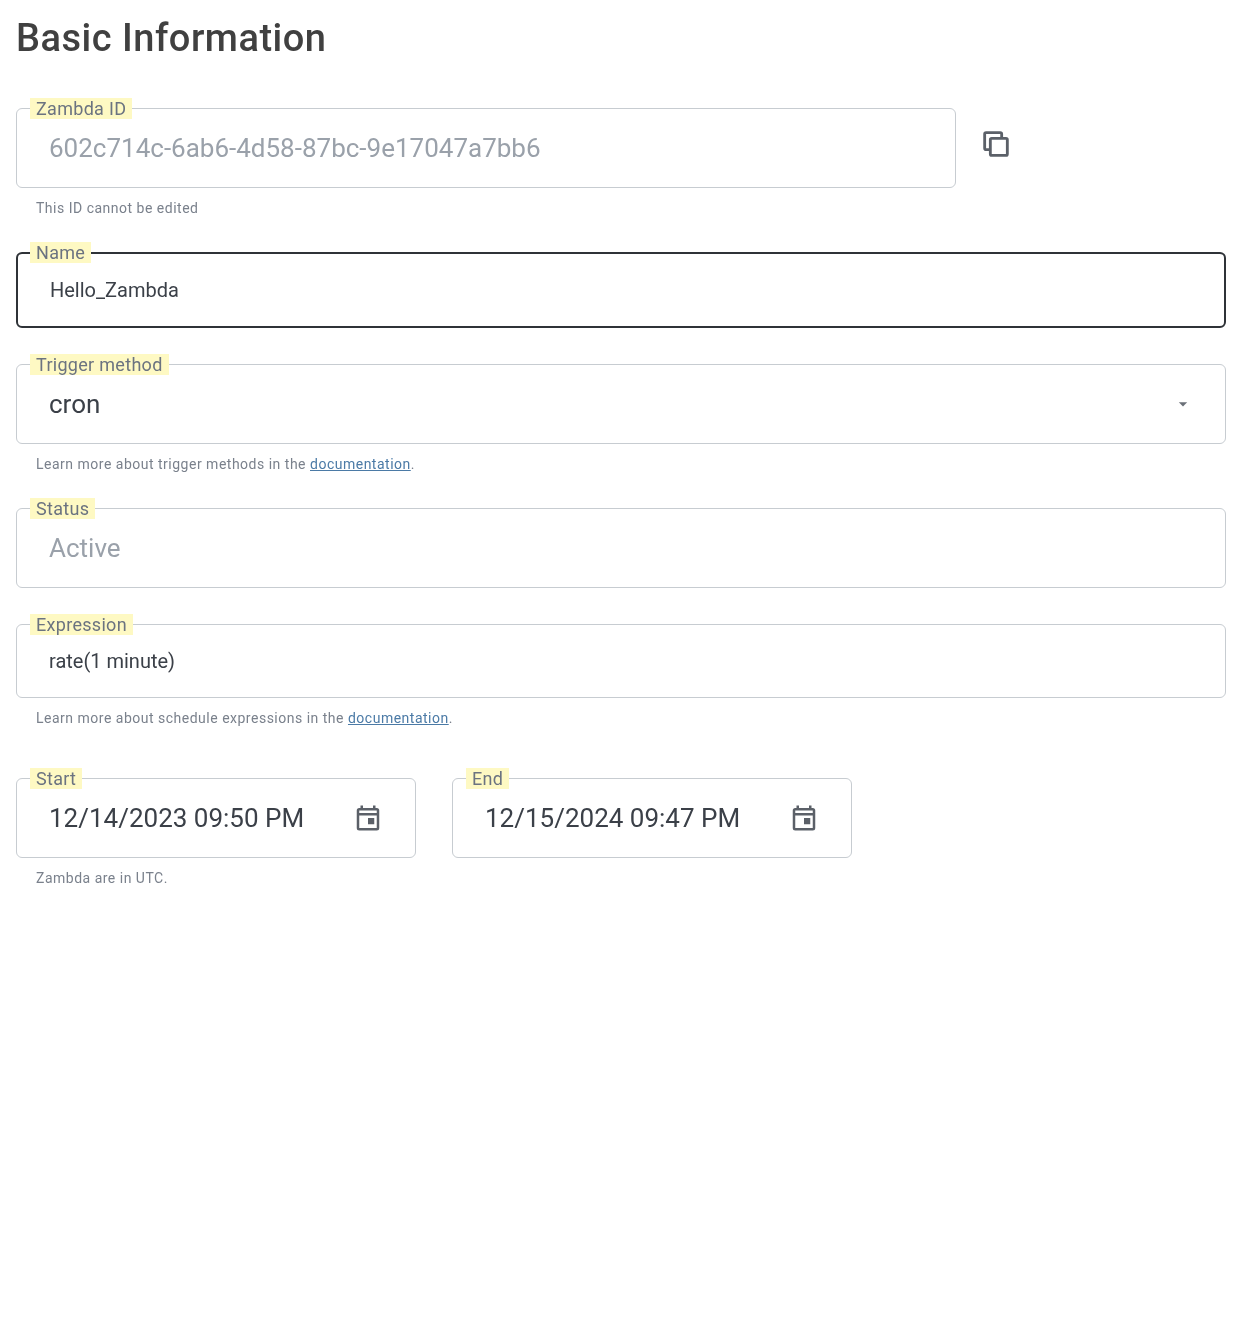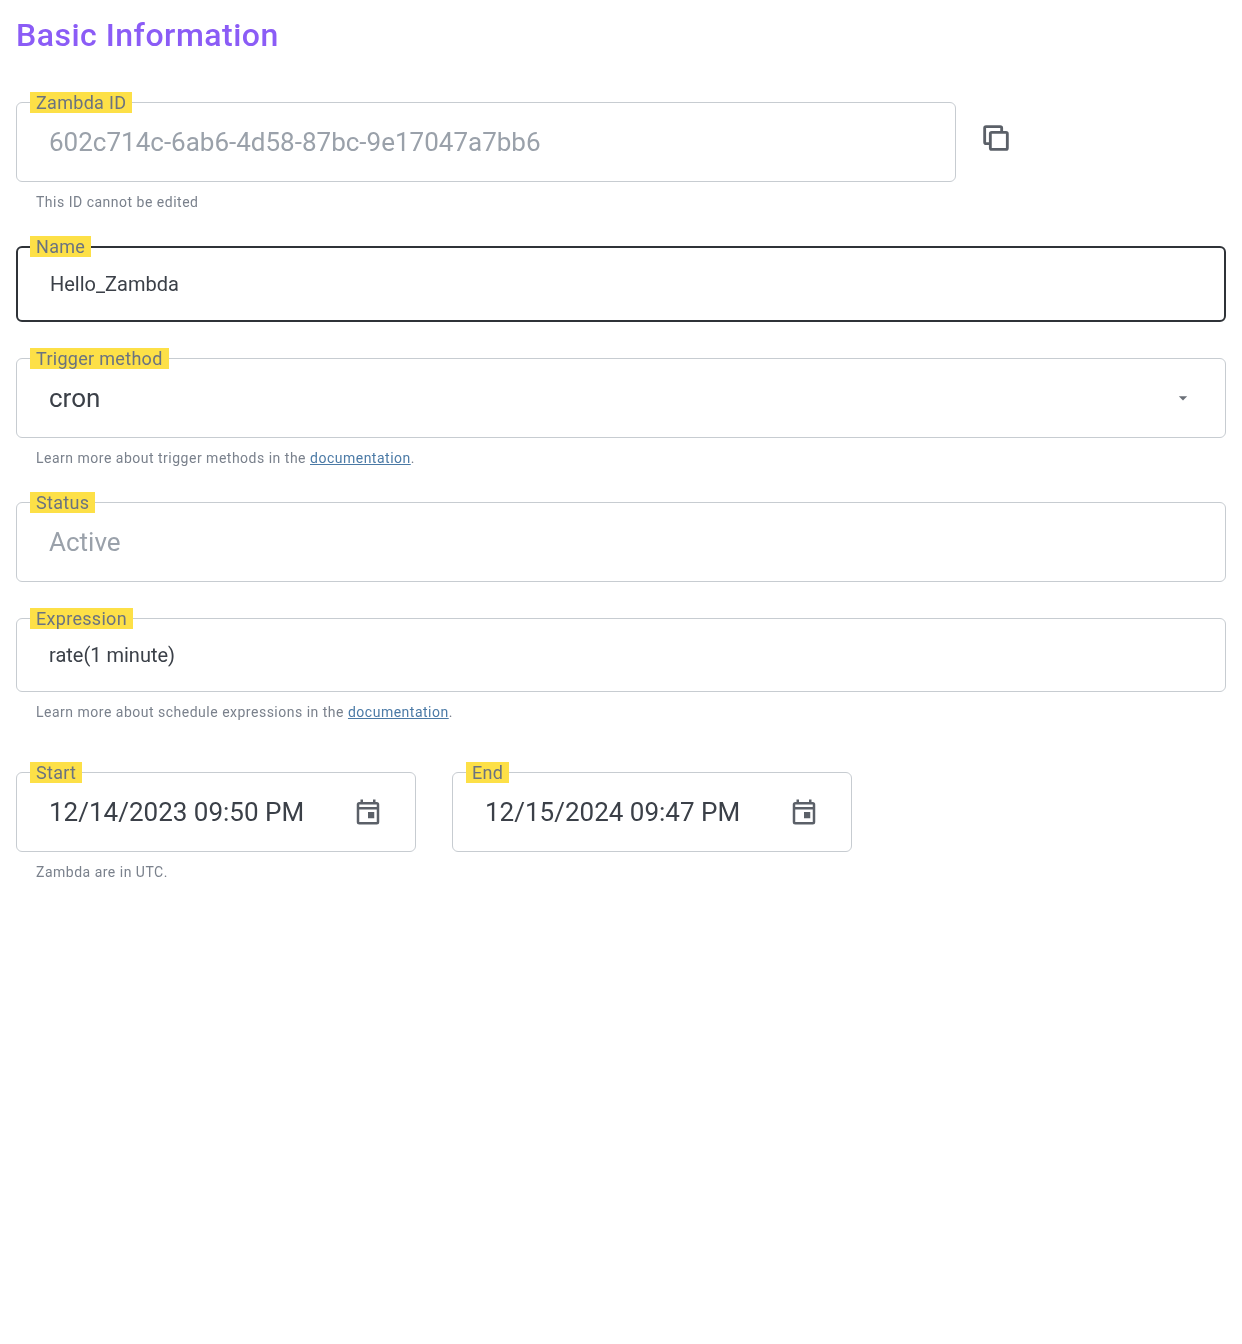--- a/index.html
+++ b/index.html
@@ -3,43 +3,43 @@
   <meta charset="utf-8">
   <style>
     * { box-sizing: border-box; margin: 0; padding: 0; }
     body {
       font-family: -apple-system, BlinkMacSystemFont, "Segoe UI", Roboto, "Helvetica Neue", Arial, sans-serif;
       background: #ffffff;
       padding: 16px;
       color: #2a2f3a;
     }
     .section-title {
-      font-size: 32px;
+      font-size: 38px;
       font-weight: 500;
-      color: #8b5cf6;
+      color: #404040;
       margin-bottom: 40px;
       letter-spacing: 0.5px;
     }
     .field-row {
       display: flex;
       align-items: center;
       gap: 20px;
       margin-bottom: 8px;
     }
     .field-wrapper {
       position: relative;
       margin-top: 8px;
       flex: 1 1 auto;
     }
     .field-wrapper.half { flex: 0 0 auto; width: 400px; }
     .field-label {
       position: absolute;
       top: -10px;
       left: 14px;
-      background: #fde047;
+      background: #fef9c3;
       padding: 0 6px;
       font-size: 18px;
       color: #6b7380;
       letter-spacing: 0.3px;
     }
     .field-box {
       border: 1px solid #c7ccd1;
       border-radius: 6px;
       padding: 24px 32px;
       font-size: 26px;

